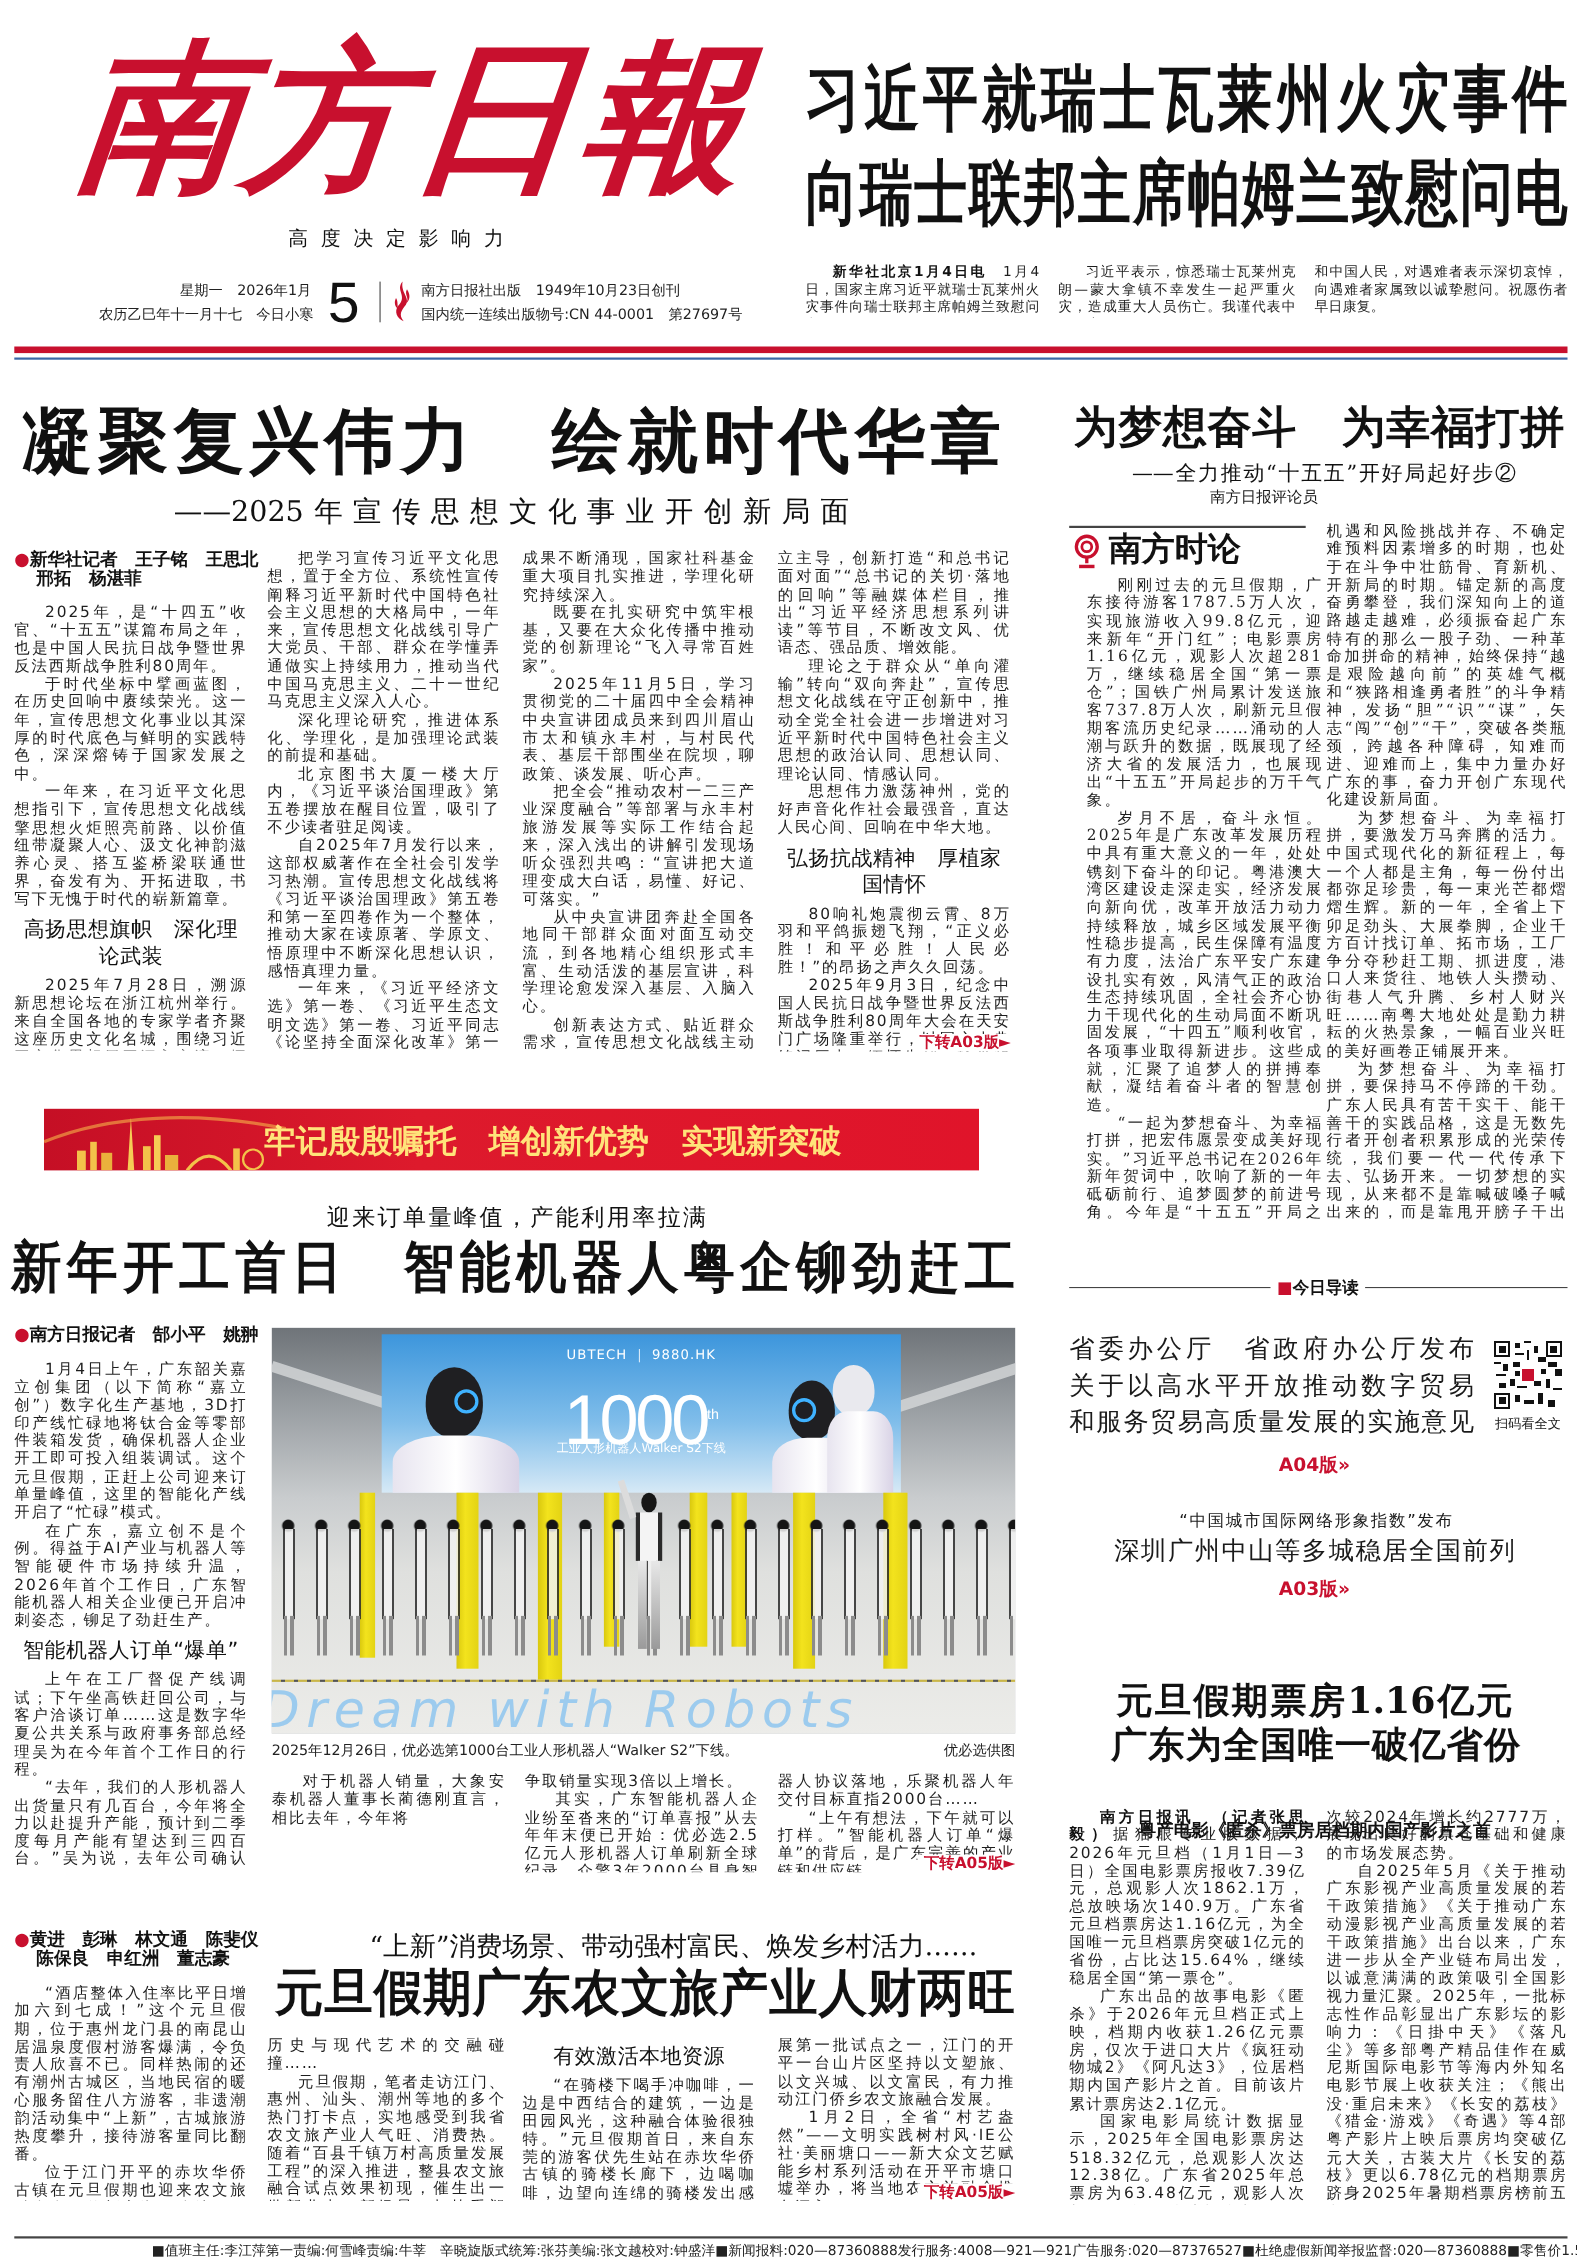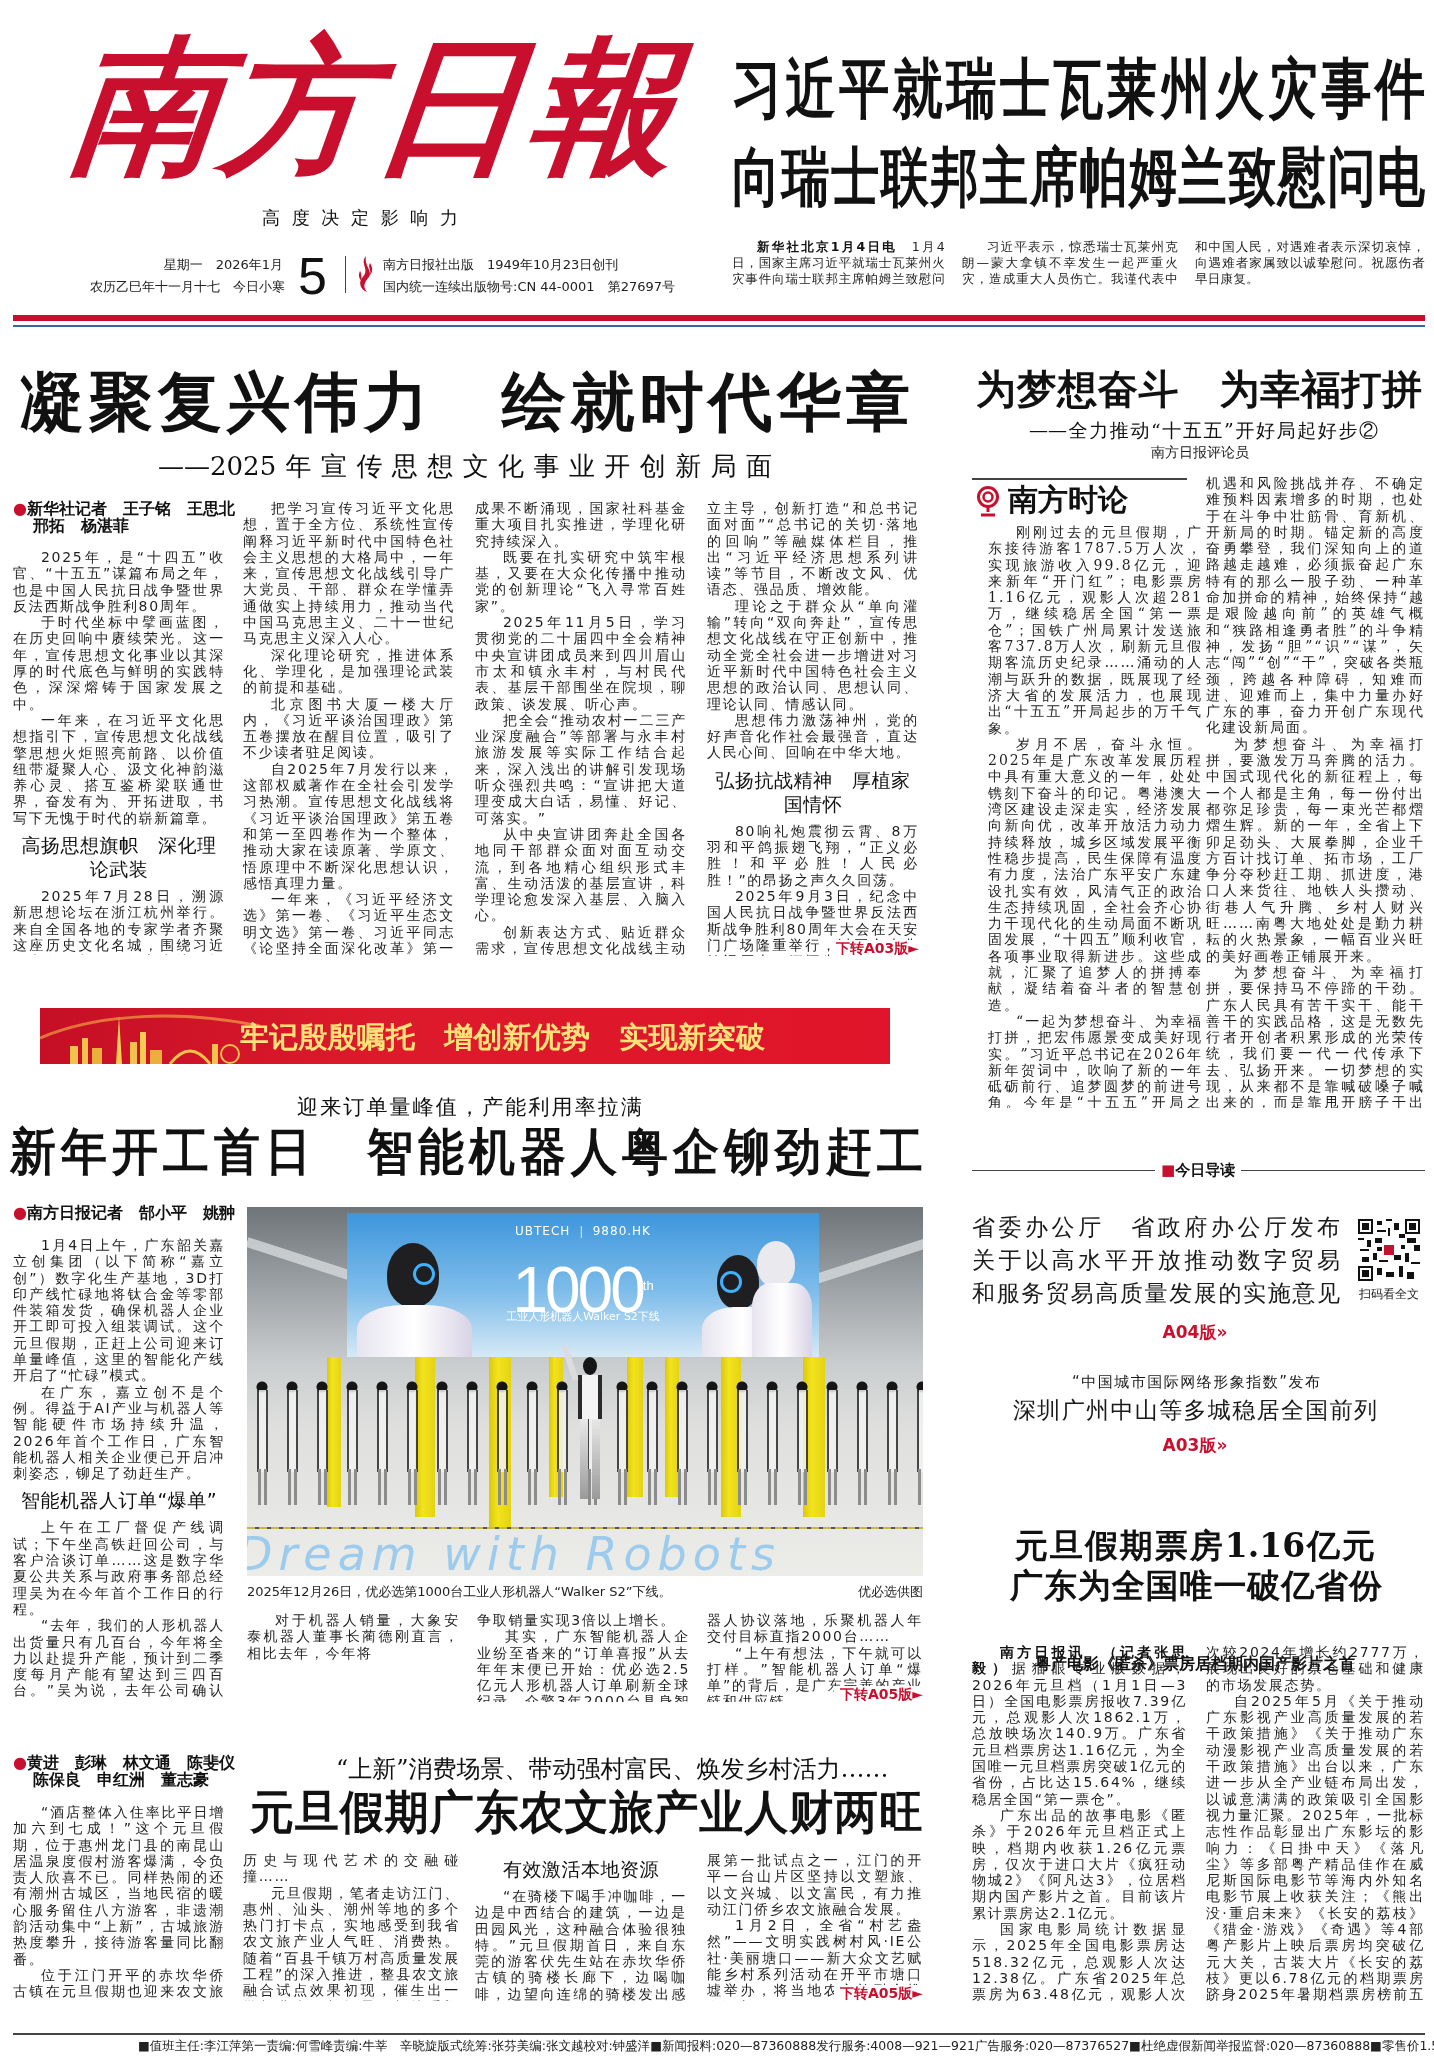--- a/index.html
+++ b/index.html
@@ -150,21 +150,21 @@
     <p class="para">理论之于群众从“单向灌输”转向“双向奔赴”，宣传思想文化战线在守正创新中，推动全党全社会进一步增进对习近平新时代中国特色社会主义思想的政治认同、思想认同、理论认同、情感认同。</p>
     <p class="para">思想伟力激荡神州，党的好声音化作社会最强音，直达人民心间、回响在中华大地。</p>
     <h4 class="heading">弘扬抗战精神　厚植家国情怀</h4>
     <p class="para">80响礼炮震彻云霄、8万羽和平鸽振翅飞翔，“正义必胜！和平必胜！人民必胜！”的昂扬之声久久回荡。</p>
     <p class="para">2025年9月3日，纪念中国人民抗日战争暨世界反法西斯战争胜利80周年大会在天安门广场隆重举行，以国之大典铭记历史、缅怀先烈、珍爱和平、开创未来。</p>
     <p class="jump">下转A03版►</p>
   </div>
 
 <div class="hl" style="left:976px; top:366px; width:446px; font-size:40px; line-height:46px;">为梦想奋斗　为幸福打拼</div>
 <div class="kick" style="left:1029px; top:419px; width:349px; font-size:19px; line-height:22px;">——全力推动“十五五”开好局起好步②</div>
-<div class="abs" style="left:1100px; top:444px; width:200px; text-align:center; font-size:14px; line-height:17px;">南方日报评论员</div>
+<div class="abs" style="left:1100px; top:444px; width:200px; text-align:left; font-size:14px; line-height:17px;">南方日报评论员</div>
 
 <div class="abs" style="left:972px; top:478px; width:215px; height:2px; background:#444;"></div>
 <span class="abs" style="left:975px; top:485px; width:26px; height:32px;">
   <svg width="26" height="32" viewBox="0 0 26 32">
     <circle cx="13" cy="12" r="9.5" fill="none" stroke="#c8102e" stroke-width="3"></circle>
     <circle cx="13" cy="12" r="4.5" fill="none" stroke="#c8102e" stroke-width="2.5"></circle>
     <path d="M13 22 V27 M6 30 H20" stroke="#c8102e" stroke-width="3" fill="none"></path>
   </svg>
 </span>
 <div class="abs" style="left:1008px; top:482px; font-size:30px; line-height:36px; font-weight:bold; color:#111;">南方时论</div>

